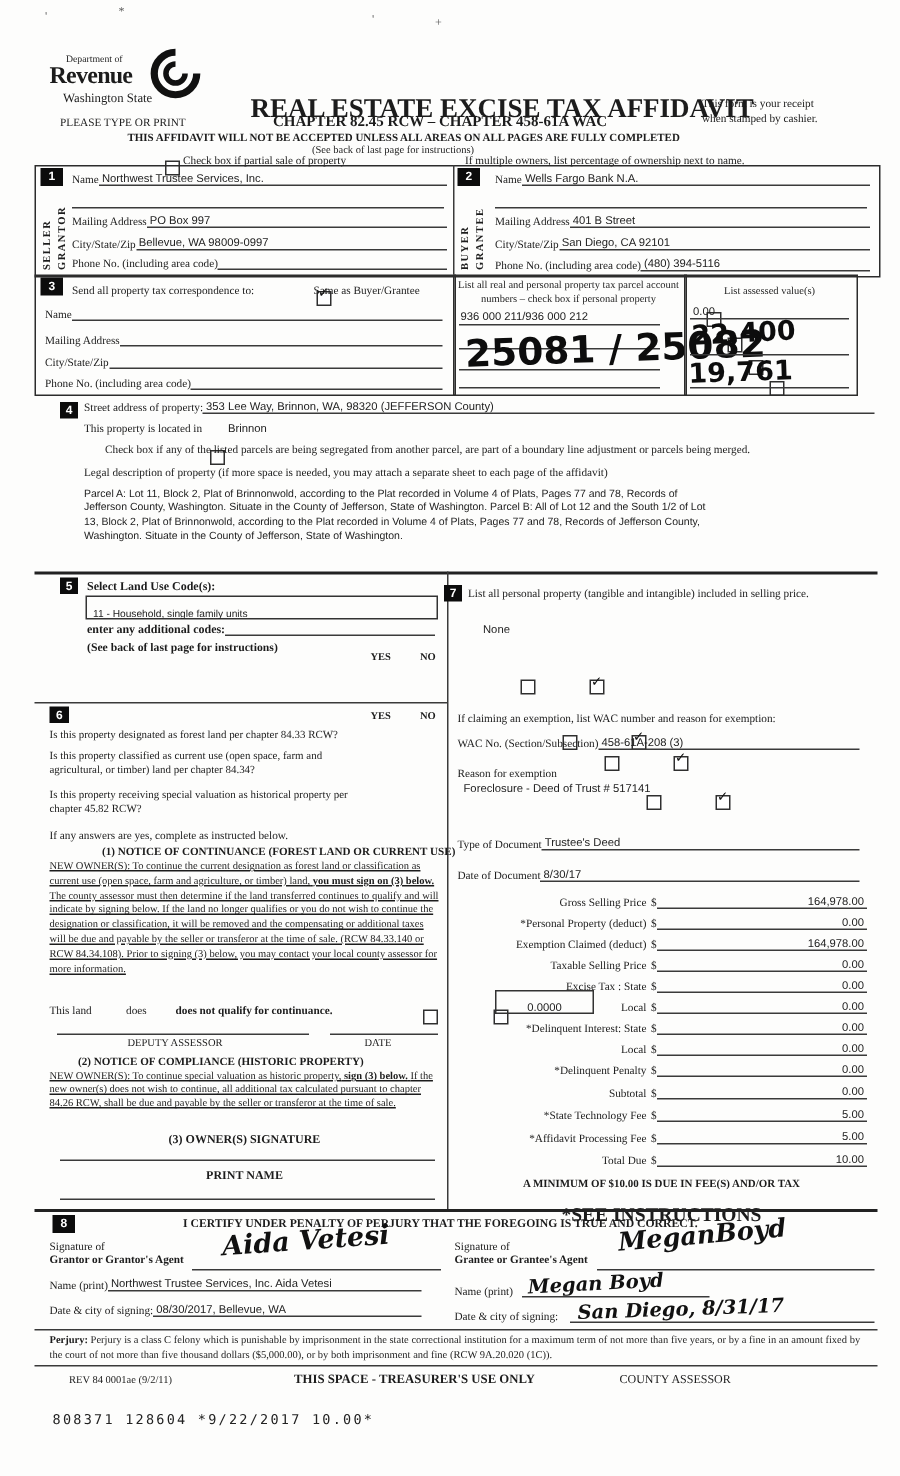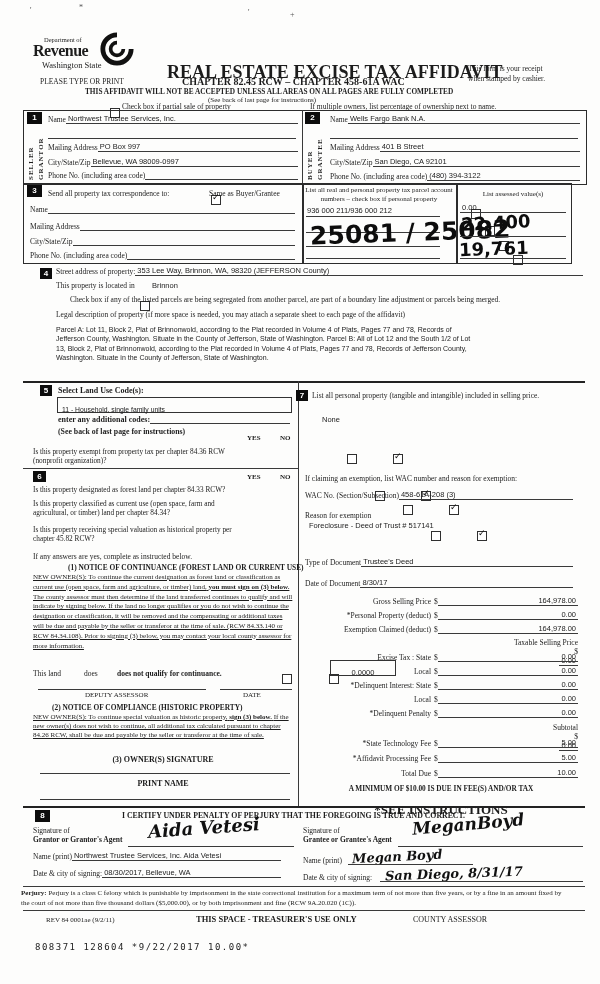--- a/index.html
+++ b/index.html
@@ -117,21 +117,21 @@
   <div class="frow" style="left:330px;top:142px;width:250px;">
     <span class="lab">Mailing Address</span>
     <span class="line fill">401 B Street</span>
   </div>
   <div class="frow" style="left:330px;top:157px;width:250px;">
     <span class="lab">City/State/Zip</span>
     <span class="line fill">San Diego, CA 92101</span>
   </div>
   <div class="frow" style="left:330px;top:171px;width:250px;">
     <span class="lab">Phone No. (including area code)</span>
-    <span class="line fill">(480) 394-3122</span>
+    <span class="line fill">(480) 394-5116</span>
   </div>
 
   
   <div class="box" style="left:23px;top:183px;width:279px;height:79px;"></div>
   <div class="secnum" style="left:27px;top:185px;">3</div>
   <span class="abs nw f75" style="left:48px;top:189px;">Send all property tax correspondence to:</span>
   <span class="cb abs" style="left:197px;top:190px;"><span class="tick">✓</span></span>
   <span class="abs nw f75" style="left:209px;top:189px;">Same as Buyer/Grantee</span>
 
   <div class="frow" style="left:30px;top:205px;width:265px;">
@@ -203,21 +203,20 @@
     <span class="fill" style="font-size:6.8px;margin-left:4px;line-height:14px;">11 - Household, single family units</span>
   </div>
   <div class="frow" style="left:58px;top:415px;width:232px;font-size:8px;">
     <span class="lab b">enter any additional codes:</span>
     <span class="line"></span>
   </div>
   <div class="abs b nw" style="left:58px;top:427px;font-size:7.8px;">(See back of last page for instructions)</div>
   <span class="abs b nw" style="left:247px;top:434px;font-size:7px;">YES</span>
   <span class="abs b nw" style="left:280px;top:434px;font-size:7px;">NO</span>
 
-  <div class="q" style="left:33px;top:447px;">Is this property exempt from property tax per chapter 84.36 RCW (nonprofit organization)?</div>
   <span class="cb abs" style="left:249px;top:449px;"></span>
   <span class="cb abs" style="left:281px;top:449px;"><span class="tick">✓</span></span>
 
   
   <div class="hline" style="left:23px;top:468px;width:275px;"></div>
   <div class="secnum" style="left:33px;top:471px;width:13px;height:11px;">6</div>
   <span class="abs b nw" style="left:247px;top:473px;font-size:7px;">YES</span>
   <span class="abs b nw" style="left:280px;top:473px;font-size:7px;">NO</span>
 
   <div class="q" style="left:33px;top:485px;">Is this property designated as forest land per chapter 84.33 RCW?</div>
@@ -293,21 +292,21 @@
   <div class="feerow" style="top:610px;">
     <span class="flab">*Personal Property (deduct)</span>
       <span class="fcur">$</span>
       <span class="fline">0.00</span>
   </div>
   <div class="feerow" style="top:624px;">
     <span class="flab">Exemption Claimed (deduct)</span>
       <span class="fcur">$</span>
       <span class="fline">164,978.00</span>
   </div>
-  <div class="feerow" style="top:638px;flex-direction:column;">
+  <div class="feerow" style="top:638px;">
     <span class="flab">Taxable Selling Price</span>
       <span class="fcur">$</span>
       <span class="fline">0.00</span>
   </div>
   <div class="feerow" style="top:652px;">
     <span class="flab">Excise Tax : State</span>
       <span class="fcur">$</span>
       <span class="fline">0.00</span>
   </div>
   <div class="abs" style="left:330px;top:660px;width:64px;height:14px;border:1.3px solid #333;text-align:center;">
@@ -326,21 +325,21 @@
   <div class="feerow" style="top:694px;">
     <span class="flab">Local</span>
       <span class="fcur">$</span>
       <span class="fline">0.00</span>
   </div>
   <div class="feerow" style="top:708px;">
     <span class="flab">*Delinquent Penalty</span>
       <span class="fcur">$</span>
       <span class="fline">0.00</span>
   </div>
-  <div class="feerow" style="top:723px;flex-direction:column;">
+  <div class="feerow" style="top:723px;">
     <span class="flab">Subtotal</span>
       <span class="fcur">$</span>
       <span class="fline">0.00</span>
   </div>
   <div class="feerow" style="top:738px;">
     <span class="flab">*State Technology Fee</span>
       <span class="fcur">$</span>
       <span class="fline">5.00</span>
   </div>
   <div class="feerow" style="top:753px;">
@@ -382,21 +381,21 @@
 
   <div class="frow" style="left:33px;top:868px;width:248px;">
     <span class="lab">Date &amp; city of signing:</span>
     <span class="line fill">08/30/2017, Bellevue, WA</span>
   </div>
   <span class="abs nw f75" style="left:303px;top:873px;">Date &amp; city of signing:</span>
   <div class="abs hw nw" style="left:385px;top:866px;font-size:13px;transform:rotate(-2deg);">San Diego,  8/31/17</div>
   <div class="hline" style="left:380px;top:881px;width:203px;"></div>
 
   <div class="hline" style="left:23px;top:886px;width:562px;"></div>
-  <div class="abs" style="left:21px;top:889px;width:548px;font-size:7px;line-height:9.6px;">
+  <div class="abs" style="left:33px;top:889px;width:548px;font-size:7px;line-height:9.6px;">
     <span class="b">Perjury:</span>
     <span>Perjury is a class C felony which is punishable by imprisonment in the state correctional institution for a maximum term of not more than five years, or by a fine in an amount fixed by the court of not more than five thousand dollars ($5,000.00), or by both imprisonment and fine (RCW 9A.20.020 (1C)).</span>
   </div>
   <div class="hline" style="left:23px;top:910px;width:562px;"></div>
 
   
   <div class="abs nw f7" style="left:46px;top:916px;">REV 84 0001ae (9/2/11)</div>
   <div class="abs b nw" style="left:196px;top:914px;font-size:8.5px;">THIS SPACE - TREASURER'S USE ONLY</div>
   <div class="abs nw" style="left:413px;top:915px;font-size:8px;">COUNTY ASSESSOR</div>
 

